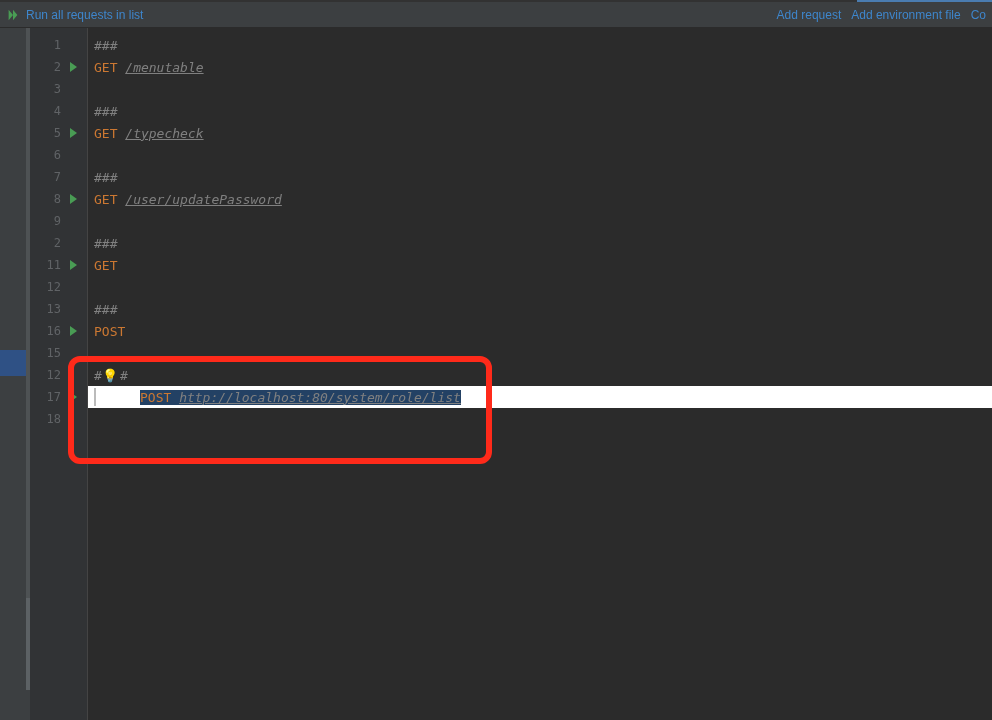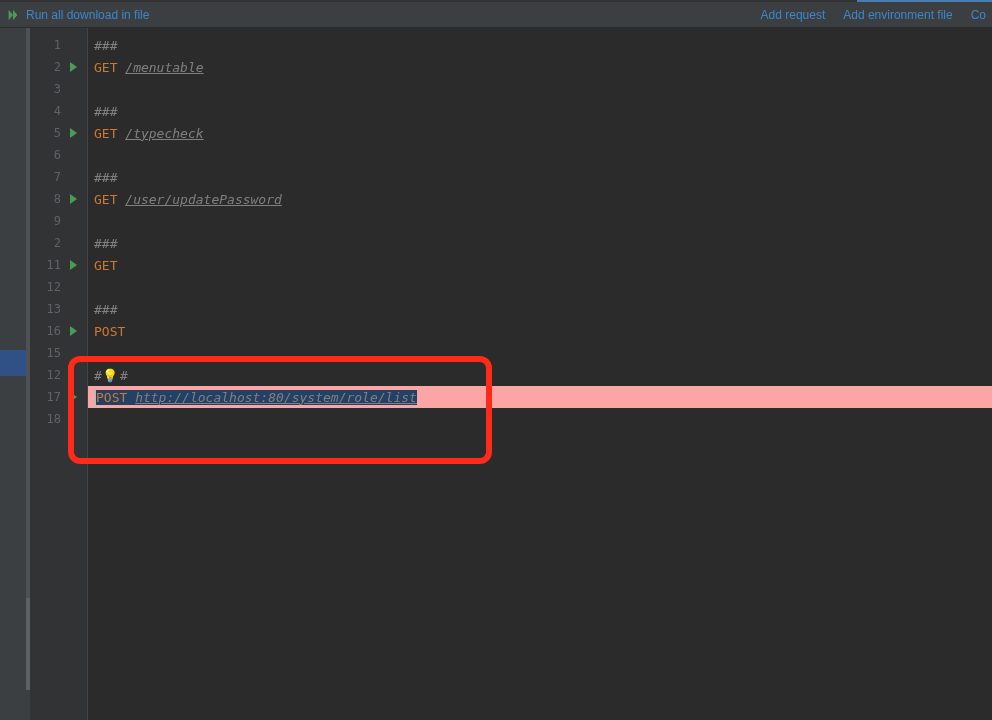--- a/index.html
+++ b/index.html
@@ -52,21 +52,21 @@
       width: 14px;
       height: 14px;
     }
     .toolbar-btn {
       color: #3e86cc;
       cursor: pointer;
     }
     .toolbar-right {
       margin-left: auto;
       display: flex;
-      gap: 18px;
+      gap: 10px;
     }
     .editor-area {
       display: flex;
       height: calc(100% - 28px);
     }
     .left-margin {
       width: 30px;
       background: #3c3f41;
       position: relative;
     }
@@ -121,21 +121,22 @@
     }
     .method {
       color: #cc7832;
     }
     .url {
       color: #808080;
       text-decoration: underline;
       font-style: italic;
     }
     .current-line {
-      background: #fca5a5;
+      background: #ffffff;
+      gap: 44px;
     }
     .selected {
       background: #234164;
     }
     .cursor-caret {
       display: inline-block;
       width: 2px;
       height: 18px;
       background: #bbbbbb;
       vertical-align: middle;
@@ -177,21 +178,21 @@
 <div class="top-border"></div>
 <div class="top-highlight"></div>
 
 <div class="toolbar">
   <div class="toolbar-left">
     <span class="run-icon">
       <svg viewBox="0 0 16 16">
           <path d="M3 2 L8 8 L3 14 Z M8 2 L13 8 L8 14 Z" fill="#499c54"></path>
         </svg>
     </span>
-    <span class="toolbar-btn">Run all download in file</span>
+    <span class="toolbar-btn">Run all requests in list</span>
   </div>
   <div class="toolbar-right">
     <span class="toolbar-btn">Add request</span>
     <span class="toolbar-btn">Add environment file</span>
     <span class="toolbar-btn">Co</span>
   </div>
 </div>
 
 <div class="editor-area">
   <div class="left-margin">

